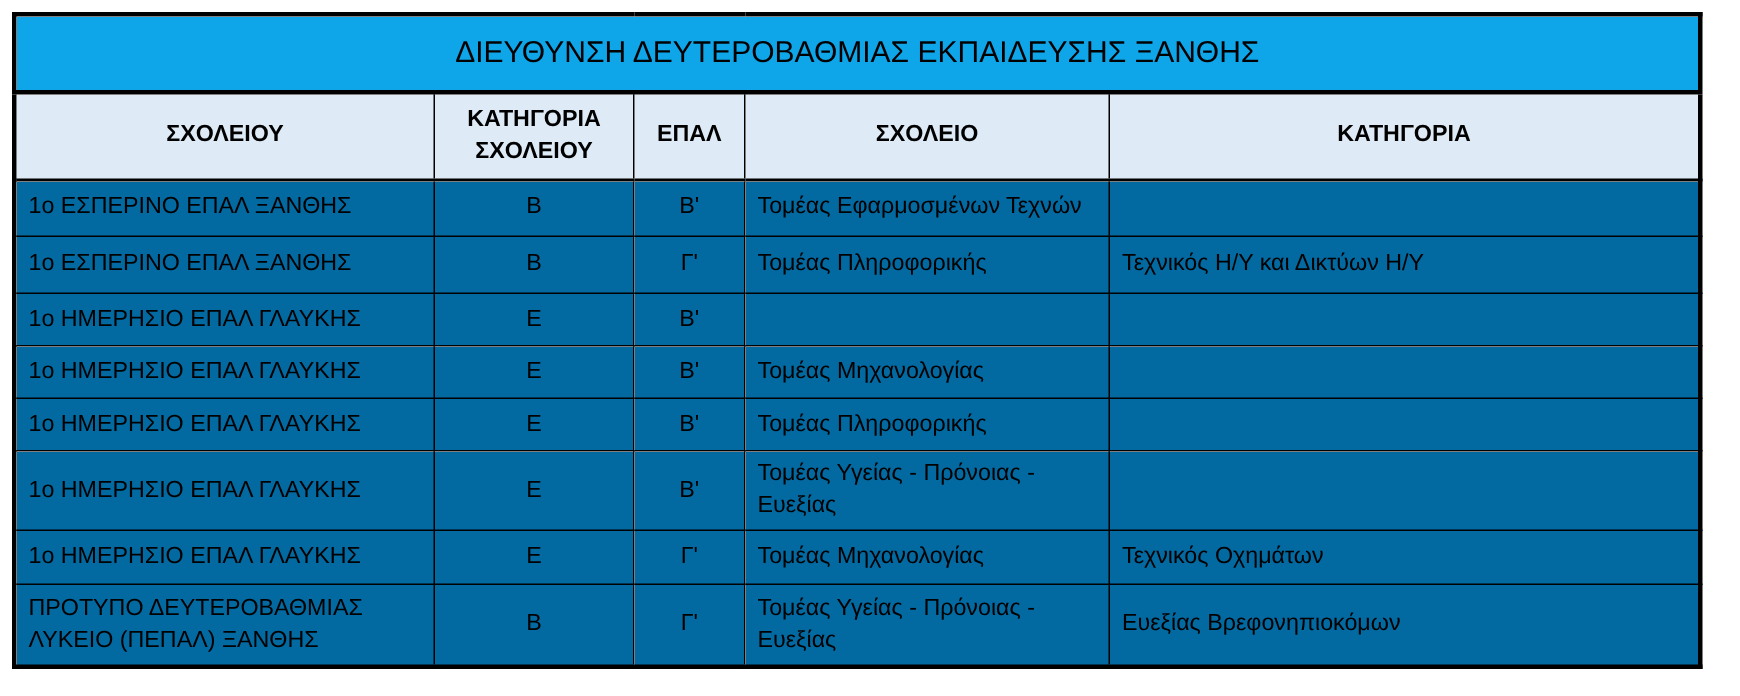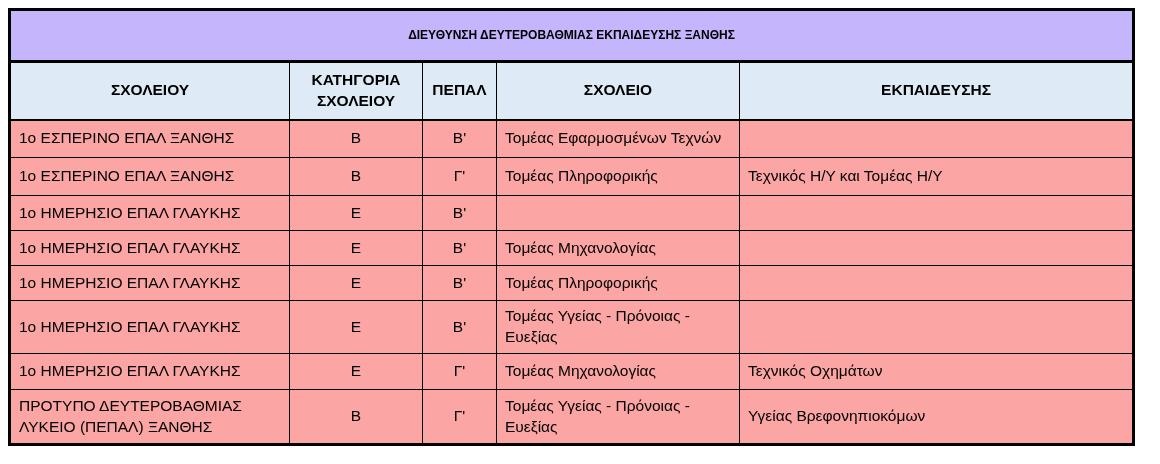--- a/index.html
+++ b/index.html
@@ -27,38 +27,38 @@
     border: 1.5px solid #000000;
     box-sizing: border-box;
     padding: 2px 8px;
     vertical-align: middle;
     font-size: 15.5px;
     line-height: 1.35;
     overflow: hidden;
   }
   
   tr.title-row th {
-    background: #c4b5fd;
+    background: #0ea5e9;
     text-align: center;
-    font-weight: bold;
-    font-size: 12px;
+    font-weight: normal;
+    font-size: 20px;
     height: 52px;
     border-bottom: 3px solid #000000;
   }
   
   tr.header-row th {
     background: #deebf7;
     text-align: center;
     font-weight: bold;
     font-size: 15.5px;
     height: 58px;
     border-bottom: 2.5px solid #000000;
   }
   
-  tbody td { background: #fca5a5; }
+  tbody td { background: #0369a1; }
   td.c-left   { text-align: left; }
   td.c-center { text-align: center; }
   tbody tr:nth-child(1) td { height: 38px; }
   tbody tr:nth-child(2) td { height: 38px; }
   tbody tr:nth-child(3) td { height: 35px; }
   tbody tr:nth-child(4) td { height: 35px; }
   tbody tr:nth-child(5) td { height: 35px; }
   tbody tr:nth-child(6) td { height: 53px; }
   tbody tr:nth-child(7) td { height: 36px; }
   tbody tr:nth-child(8) td { height: 55px; }
@@ -75,39 +75,39 @@
       <col style="width:243px">
       <col style="width:394px">
     </colgroup>
     <thead>
       <tr class="title-row">
         <th colspan="5">ΔΙΕΥΘΥΝΣΗ ΔΕΥΤΕΡΟΒΑΘΜΙΑΣ ΕΚΠΑΙΔΕΥΣΗΣ ΞΑΝΘΗΣ</th>
       </tr>
       <tr class="header-row">
         <th>ΣΧΟΛΕΙΟΥ</th>
         <th>ΚΑΤΗΓΟΡΙΑ ΣΧΟΛΕΙΟΥ</th>
-        <th>ΠΕΠΑΛ</th>
+        <th>ΕΠΑΛ</th>
         <th>ΣΧΟΛΕΙΟ</th>
-        <th>ΕΚΠΑΙΔΕΥΣΗΣ</th>
+        <th>ΚΑΤΗΓΟΡΙΑ</th>
       </tr>
     </thead>
     <tbody>
       <tr>
         <td class="c-left">1ο ΕΣΠΕΡΙΝΟ ΕΠΑΛ ΞΑΝΘΗΣ</td>
         <td class="c-center">Β</td>
         <td class="c-center">Β'</td>
         <td class="c-left">Τομέας Εφαρμοσμένων Τεχνών</td>
         <td class="c-left"></td>
       </tr>
       <tr>
         <td class="c-left">1ο ΕΣΠΕΡΙΝΟ ΕΠΑΛ ΞΑΝΘΗΣ</td>
         <td class="c-center">Β</td>
         <td class="c-center">Γ'</td>
         <td class="c-left">Τομέας Πληροφορικής</td>
-        <td class="c-left">Τεχνικός Η/Υ και Τομέας Η/Υ</td>
+        <td class="c-left">Τεχνικός Η/Υ και Δικτύων Η/Υ</td>
       </tr>
       <tr>
         <td class="c-left">1ο ΗΜΕΡΗΣΙΟ ΕΠΑΛ ΓΛΑΥΚΗΣ</td>
         <td class="c-center">Ε</td>
         <td class="c-center">Β'</td>
         <td class="c-left"></td>
         <td class="c-left"></td>
       </tr>
       <tr>
         <td class="c-left">1ο ΗΜΕΡΗΣΙΟ ΕΠΑΛ ΓΛΑΥΚΗΣ</td>
@@ -135,17 +135,17 @@
         <td class="c-center">Ε</td>
         <td class="c-center">Γ'</td>
         <td class="c-left">Τομέας Μηχανολογίας</td>
         <td class="c-left">Τεχνικός Οχημάτων</td>
       </tr>
       <tr>
         <td class="c-left">ΠΡΟΤΥΠΟ ΔΕΥΤΕΡΟΒΑΘΜΙΑΣ ΛΥΚΕΙΟ (ΠΕΠΑΛ) ΞΑΝΘΗΣ</td>
         <td class="c-center">Β</td>
         <td class="c-center">Γ'</td>
         <td class="c-left">Τομέας Υγείας - Πρόνοιας - Ευεξίας</td>
-        <td class="c-left">Υγείας Βρεφονηπιοκόμων</td>
+        <td class="c-left">Ευεξίας Βρεφονηπιοκόμων</td>
       </tr>
     </tbody>
   </table>
 </div>
 
 </body></html>

